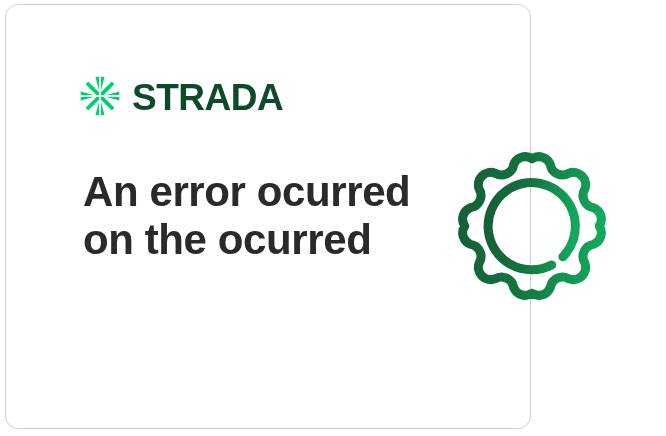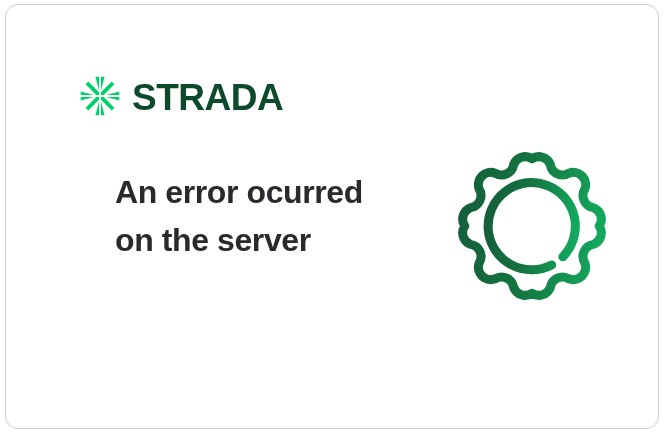--- a/index.html
+++ b/index.html
@@ -12,21 +12,21 @@
     height: 436px;
     background: #ffffff;
     font-family: "Liberation Sans", sans-serif;
     overflow: hidden;
   }
 
   #card {
     position: absolute;
     left: 5px;
     top: 4px;
-    width: 654px;
+    width: 526px;
     height: 425px;
     box-sizing: border-box;
     background: #ffffff;
     border: 1px solid #ccd0d8;
     border-radius: 13px;
   }
 
   
   #brand {
     position: absolute;
@@ -55,26 +55,25 @@
     top: 1px;
   }
 
   
   #headline {
     position: absolute;
     left: 77px;
     top: 163px;
     width: 300px;
     font-family: "Liberation Sans", sans-serif;
-    font-size: 32px;
+    font-size: 42px;
     font-weight: bold;
     line-height: 48px;
     letter-spacing: -0.4px;
     color: #2a2a2e;
-    margin-left: 32px;
   }
   #headline .hl-line {
     display: block;
     white-space: nowrap;
   }
 
   
   #gear-art {
     position: absolute;
     left: 444px;
@@ -118,21 +117,21 @@
           <line x1="2" y1="50" x2="98" y2="50"></line>
         </g>
       </svg>
     </span>
 
     <span id="brand-word">STRADA</span>
   </div>
 
   <div id="headline">
     <span class="hl-line">An error ocurred</span>
-    <span class="hl-line">on the server</span>
+    <span class="hl-line">on the ocurred</span>
   </div>
 
   <div id="gear-art">
     <svg viewBox="0 0 200 200" aria-hidden="true">
       <defs>
         <linearGradient id="gearGrad" x1="0" y1="0.45" x2="1" y2="0.55">
           <stop offset="0%" stop-color="#14603a"></stop>
           <stop offset="45%" stop-color="#13743f"></stop>
           <stop offset="100%" stop-color="#14a85e"></stop>
         </linearGradient>

